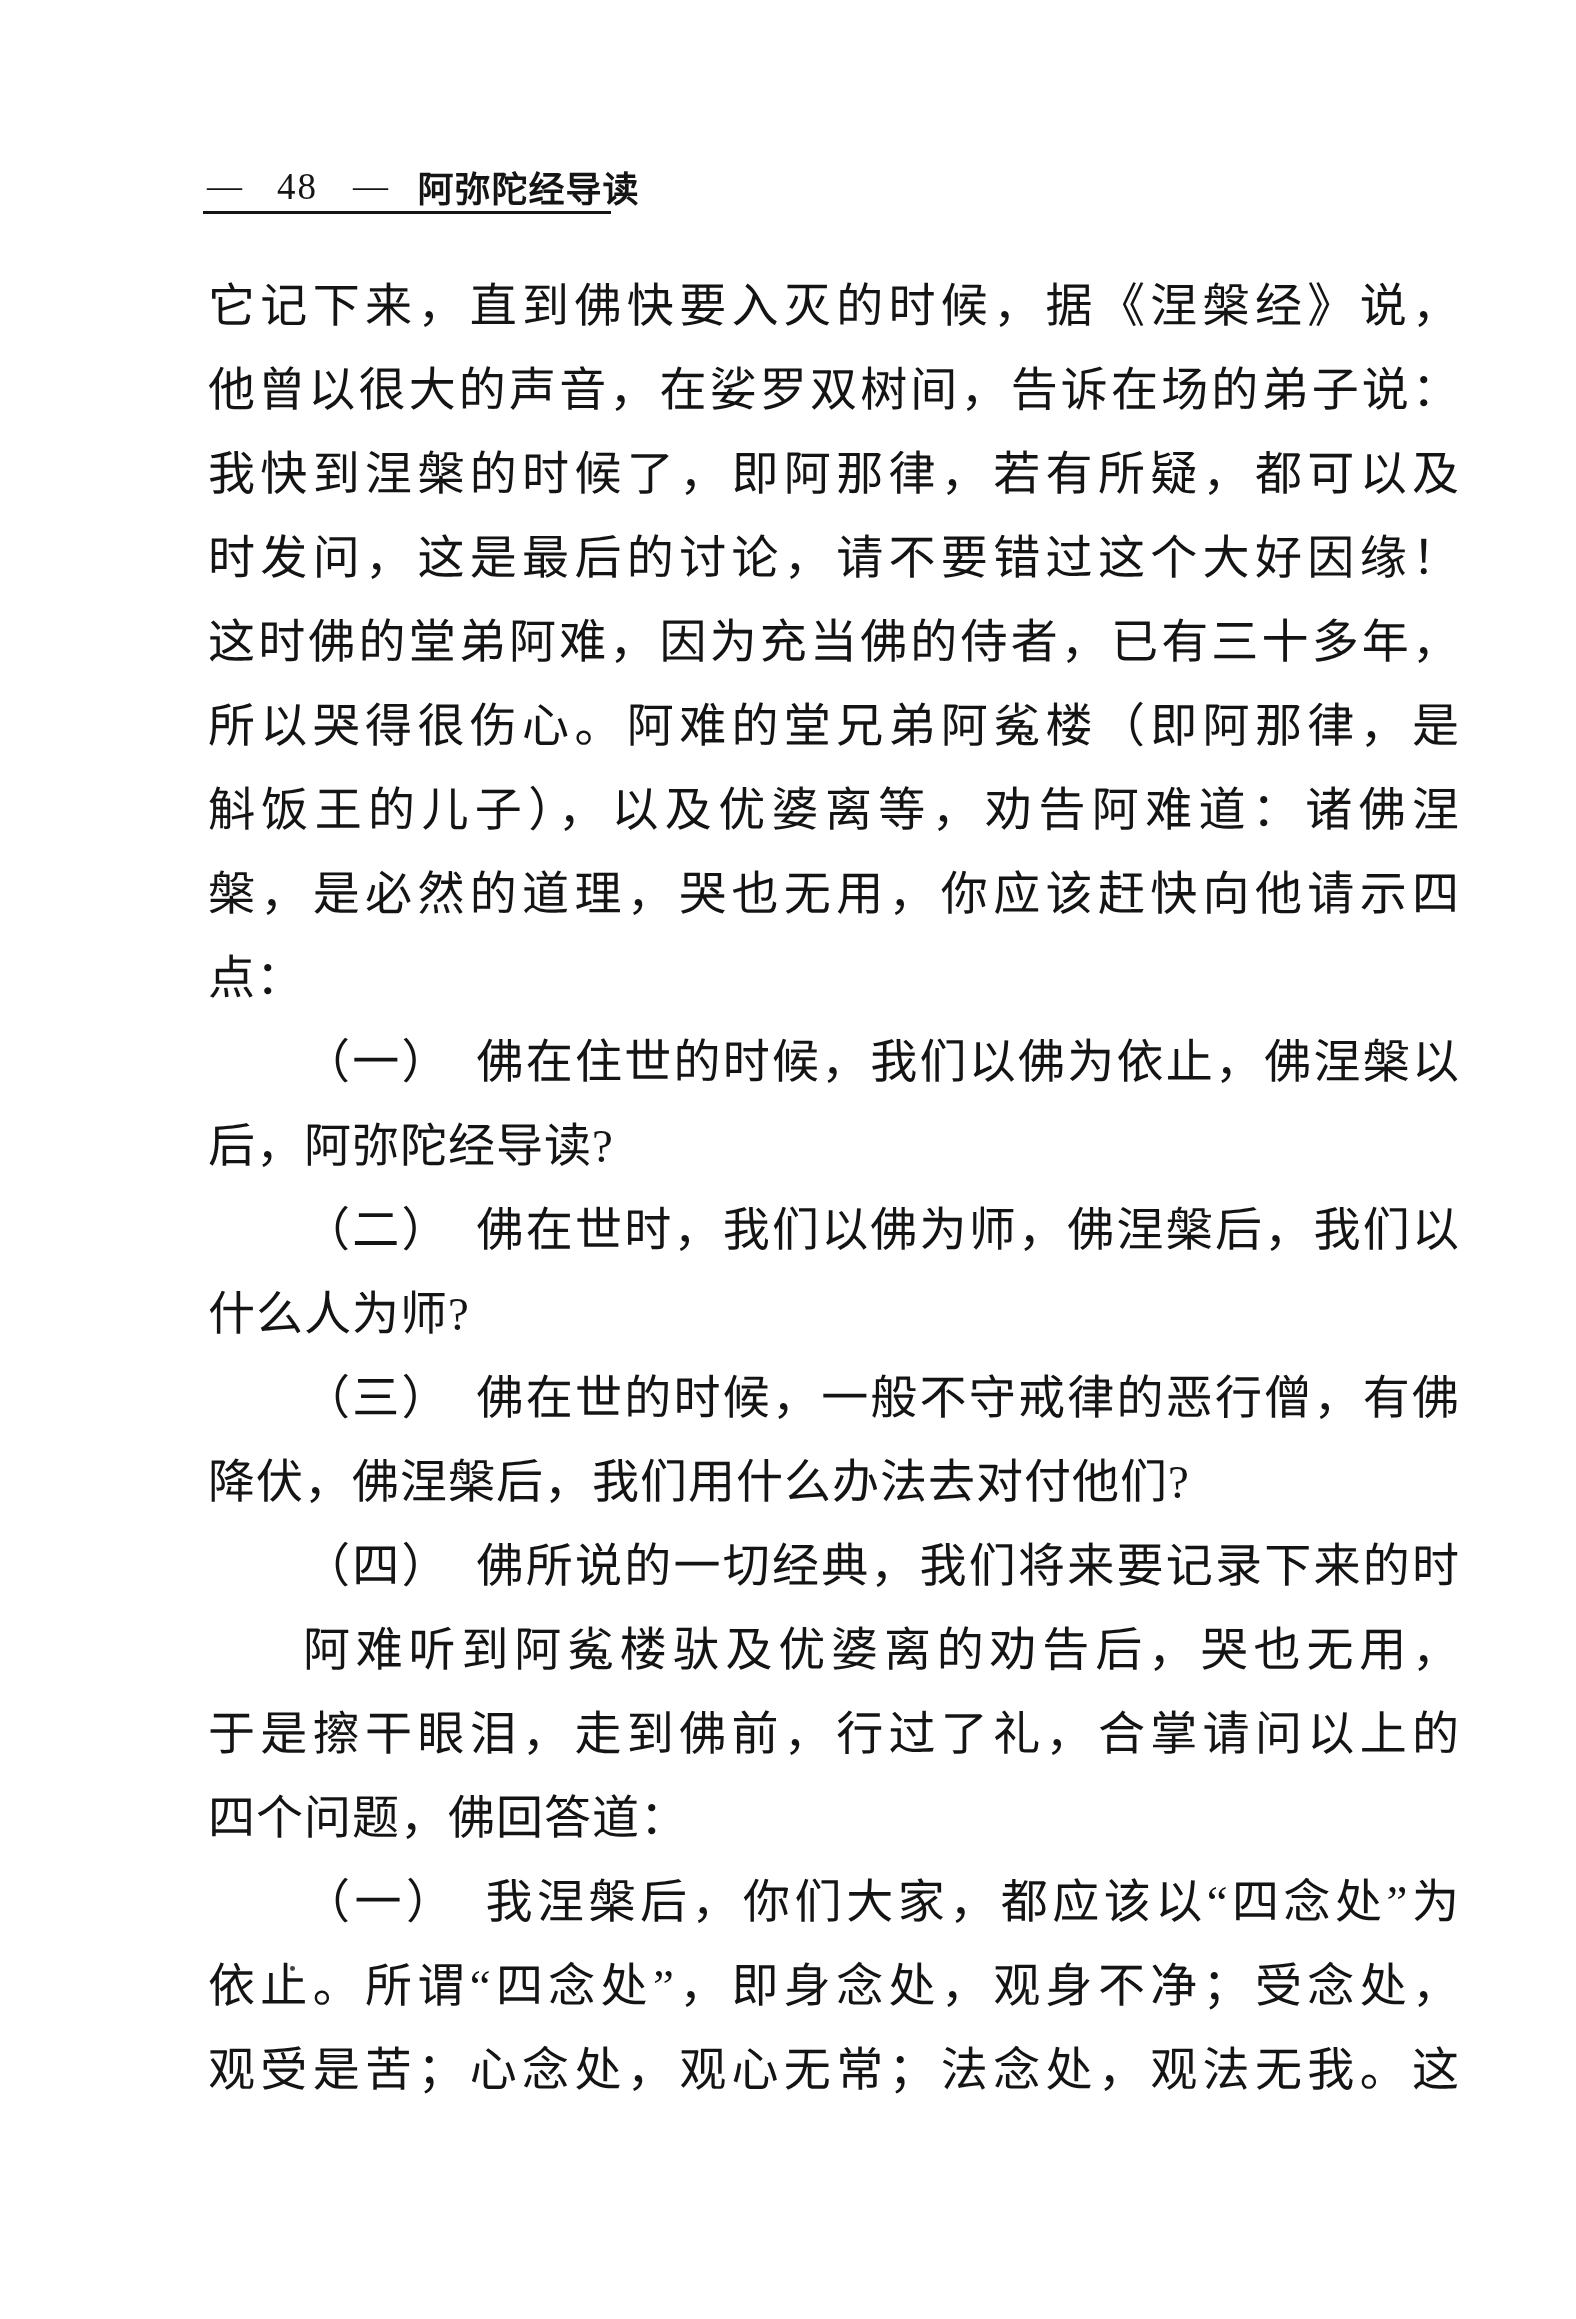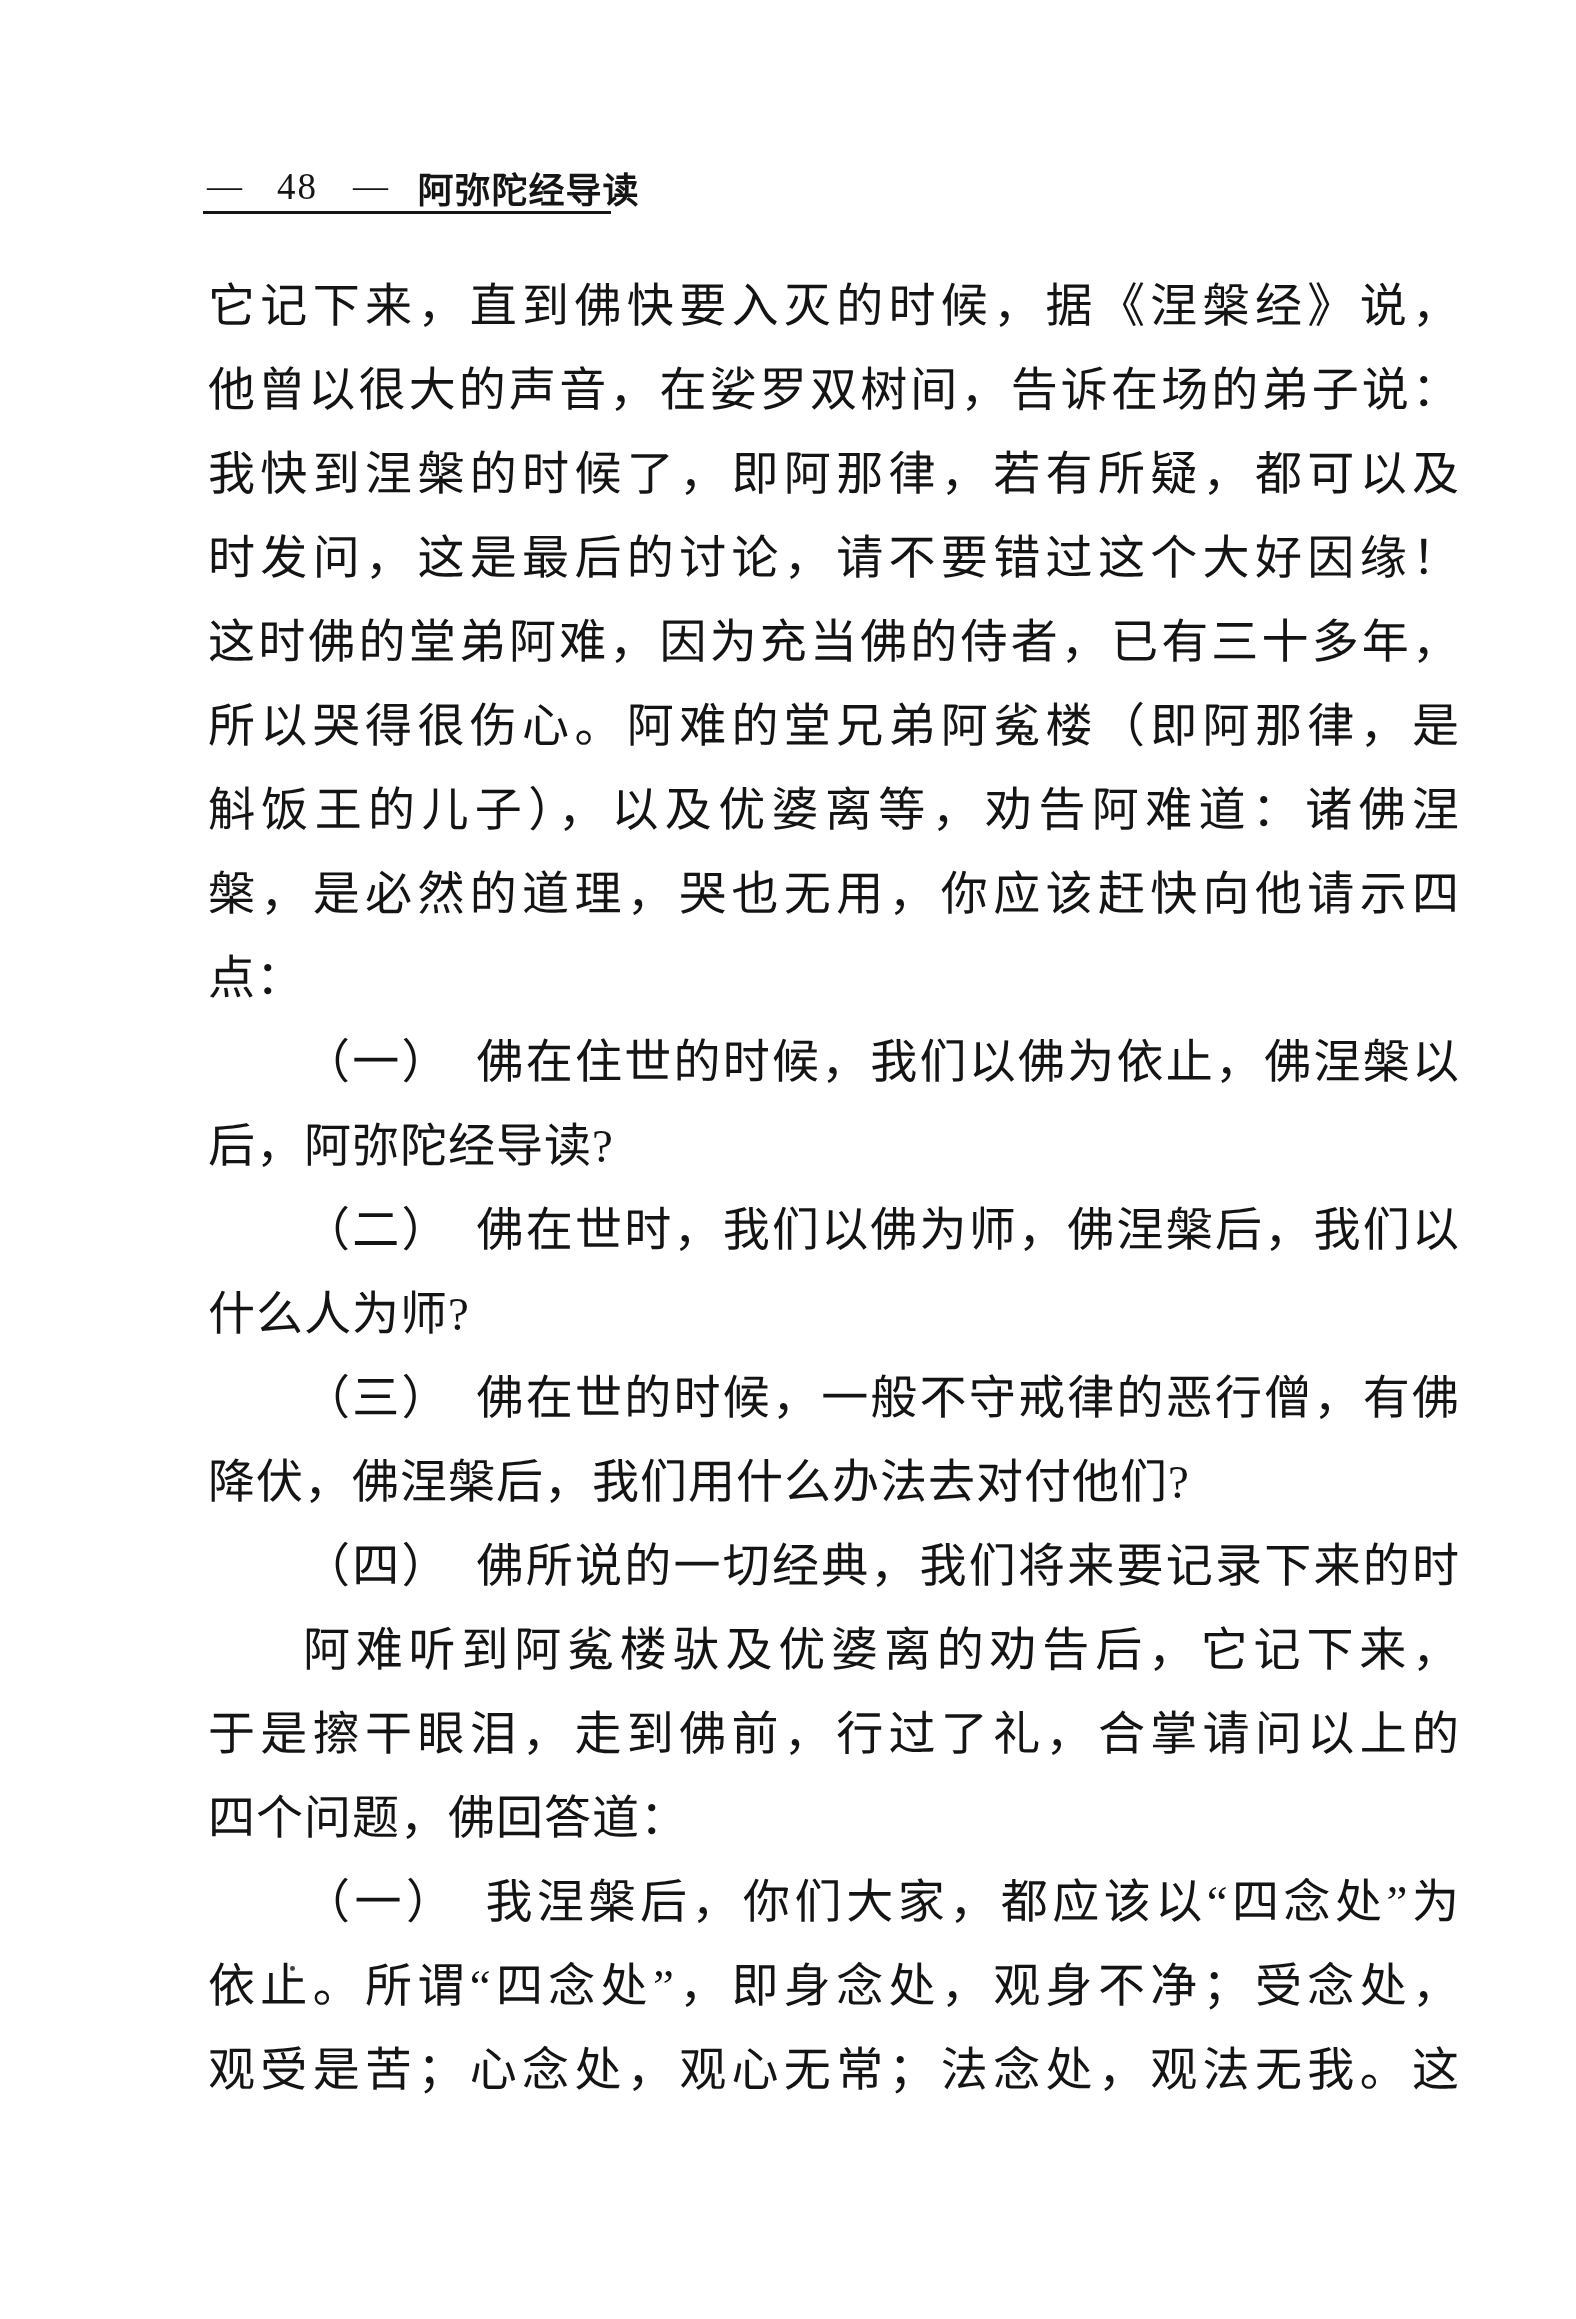--- a/index.html
+++ b/index.html
@@ -36,20 +36,21 @@
     font-size: 37px;
     letter-spacing: 2px;
   }
   .running-header .dash2 {
     margin-right: 29.6px;
   }
   .running-header .booktitle {
     font-weight: 700;
     font-size: 36px;
     letter-spacing: 1px;
+    font-family: Liberation Mono, monospace;
   }
   .header-rule {
     position: absolute;
     left: 203px;
     top: 211px;
     width: 408px;
     height: 3px;
     background: #151515;
   }
   
@@ -110,21 +111,21 @@
     <div class="line j">斛饭王的儿子），以及优婆离等，劝告阿难道：诸佛涅</div>
     <div class="line j">槃，是必然的道理，哭也无用，你应该赶快向他请示四</div>
     <div class="line">点：</div>
     <div class="line j indent">（一）　佛在住世的时候，我们以佛为依止，佛涅槃以</div>
     <div class="line">后，阿弥陀经导读?</div>
     <div class="line j indent">（二）　佛在世时，我们以佛为师，佛涅槃后，我们以</div>
     <div class="line">什么人为师?</div>
     <div class="line j indent">（三）　佛在世的时候，一般不守戒律的恶行僧，有佛</div>
     <div class="line">降伏，佛涅槃后，我们用什么办法去对付他们?</div>
     <div class="line j indent">（四）　佛所说的一切经典，我们将来要记录下来的时</div>
-    <div class="line j indent">阿难听到阿㝹楼驮及优婆离的劝告后，它记下来，</div>
+    <div class="line j indent">阿难听到阿㝹楼驮及优婆离的劝告后，哭也无用，</div>
     <div class="line j">于是擦干眼泪，走到佛前，行过了礼，合掌请问以上的</div>
     <div class="line">四个问题，佛回答道：</div>
     <div class="line j indent">（一）　我涅槃后，你们大家，都应该以“四念处”为</div>
     <div class="line j">依止。所谓“四念处”，即身念处，观身不净；受念处，</div>
     <div class="line j">观受是苦；心念处，观心无常；法念处，观法无我。这</div>
   </div>
 
   <div class="speck" style="left:290px; top:1966px; width:4.9px; height:4.9px;"></div>
 
 </div>

